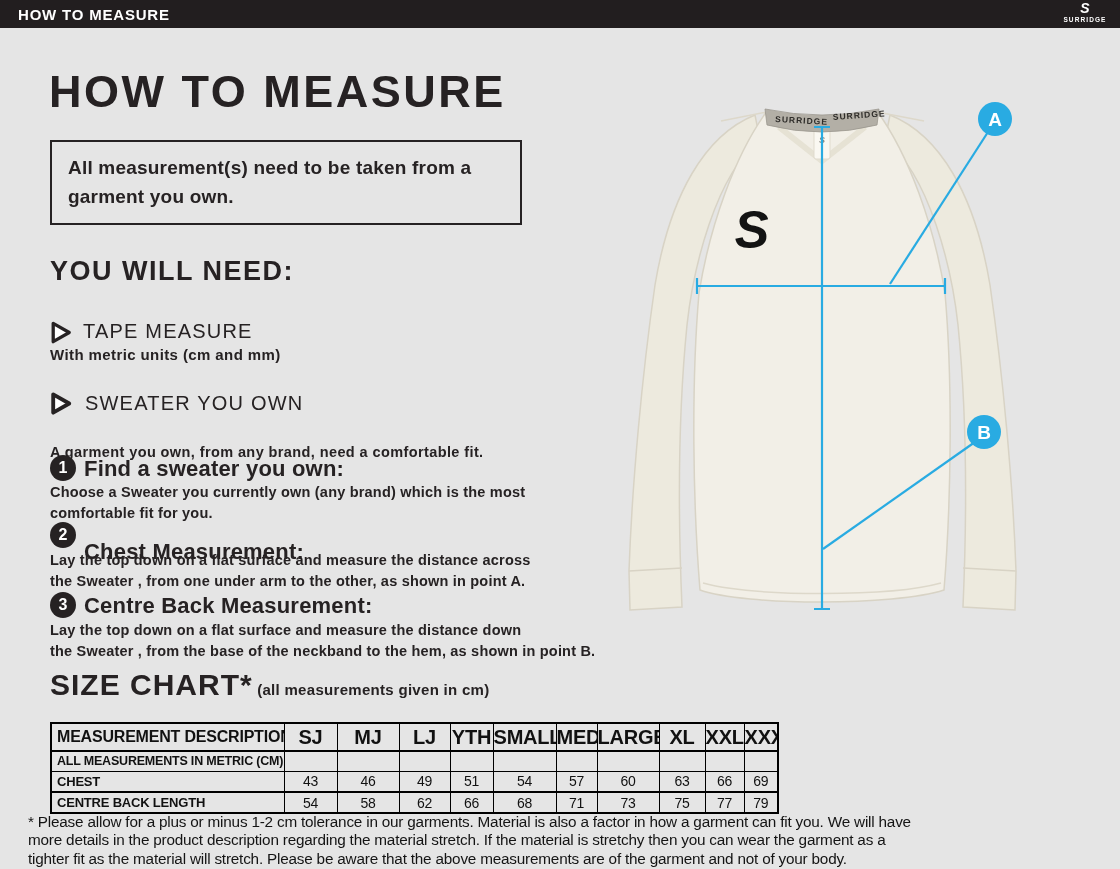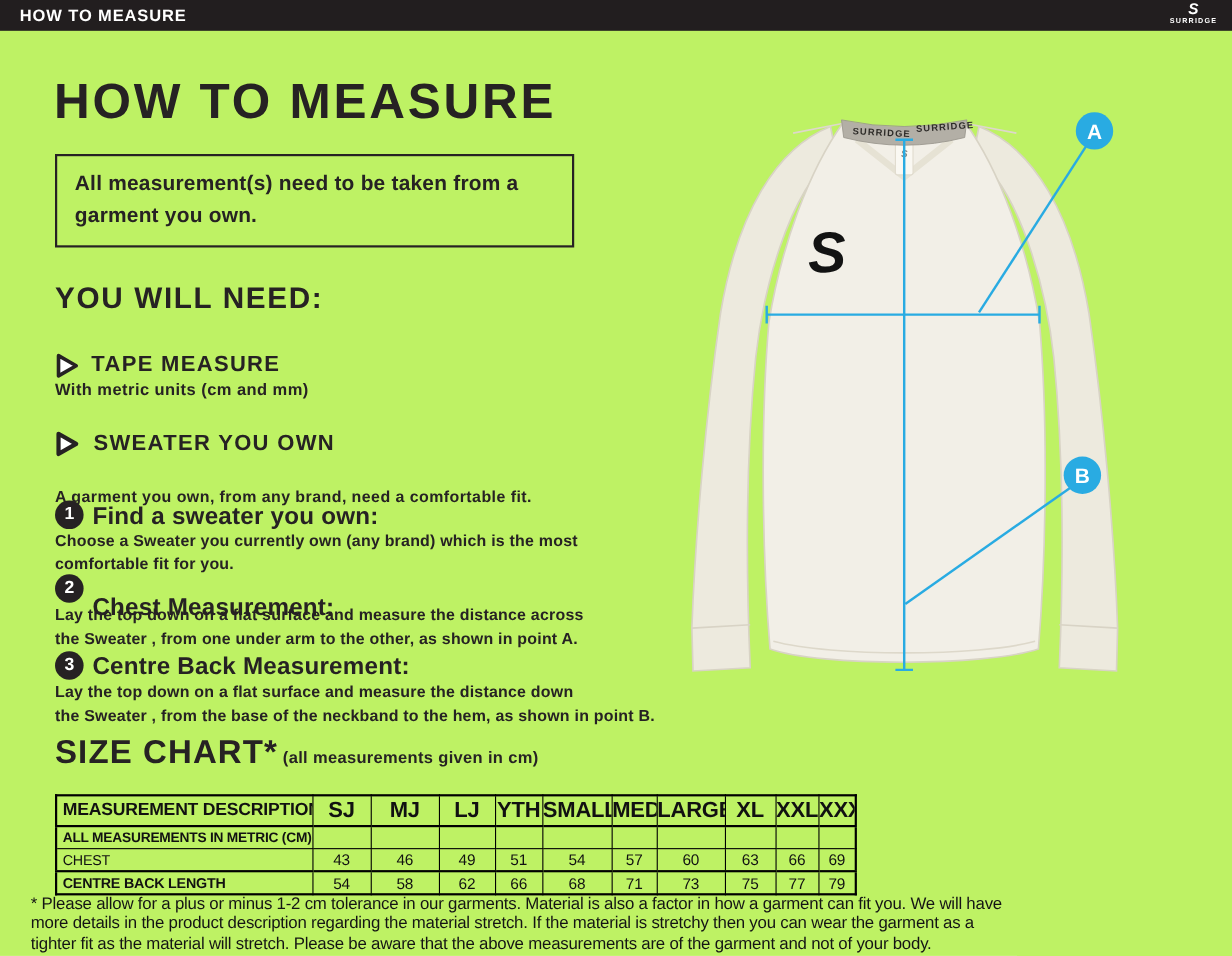--- a/index.html
+++ b/index.html
@@ -1,37 +1,37 @@
 <!DOCTYPE html>
 <html><head>
 <meta charset="utf-8">
 <style>
   * { margin:0; padding:0; box-sizing:border-box; }
   html,body { width:1120px; height:869px; background:#ffffff; overflow:hidden;
     font-family:"Liberation Sans","DejaVu Sans",sans-serif; color:#262223; }
   .abs { position:absolute; }
-  #canvas { position:relative; width:1120px; height:869px; background:#bef264; }
+  #canvas { position:relative; width:1120px; height:869px; background:#e5e5e5; }
 
   
   .topbar { left:0; top:0; width:1120px; height:28px; background:#221e1f; }
   .topbar-title { left:18px; top:0; height:28px; line-height:29px; color:#fff;
     font-size:15px; font-weight:bold; letter-spacing:0.8px; }
   .brand { right:9px; top:1px; width:52px; text-align:center; color:#fff; }
   .brand-s { font-size:14px; font-weight:bold; line-height:15px; font-style:italic; }
   .brand-name { font-size:6.5px; font-weight:bold; letter-spacing:1.1px; line-height:8px; }
 
   
   .h1 { left:49px; top:66px; font-size:45px; font-weight:900; letter-spacing:2.5px; }
   .notice { left:50px; top:140px; width:472px; border:2px solid #262223;
     padding:12px 16px; font-size:19px; font-weight:bold; line-height:1.5; letter-spacing:0.2px; }
   .h2 { font-size:27px; font-weight:900; letter-spacing:1.5px;text-align:center; }
   .ywn { left:50px; top:256px; }
 
   .need-tri { width:22px; height:25px; }
-  .need-title { font-size:20px; font-weight:700; letter-spacing:1.2px; }
+  .need-title { font-size:20px; font-weight:400; letter-spacing:1.2px; }
   .need-desc { font-size:15px; font-weight:bold; letter-spacing:0.4px; }
 
   .badge { width:26px; height:26px; border-radius:50%; background:#262223; color:#fff;
     font-size:16px; font-weight:bold; text-align:center; line-height:26px; }
   .step-title { font-size:22px; font-weight:900; letter-spacing:0.2px; }
   .step-desc { font-size:14.5px; font-weight:bold; line-height:1.45; white-space:pre-line; letter-spacing:0.2px; }
 
   .sc-title { font-size:30px; font-weight:900; letter-spacing:1px; }
   .sc-sub { font-size:15px; font-weight:bold; letter-spacing:0.3px; }
 
@@ -141,21 +141,21 @@
           <td></td>
           <td></td>
           <td></td>
           <td></td>
           <td></td>
           <td></td>
           <td></td>
           <td></td>
         </tr>
         <tr class="r-data r-chest">
-          <td class="c0" style="font-weight: normal;">CHEST</td>
+          <td class="c0" style="font-weight: bold;">CHEST</td>
           <td>43</td>
           <td>46</td>
           <td>49</td>
           <td>51</td>
           <td>54</td>
           <td>57</td>
           <td>60</td>
           <td>63</td>
           <td>66</td>
           <td>69</td>

